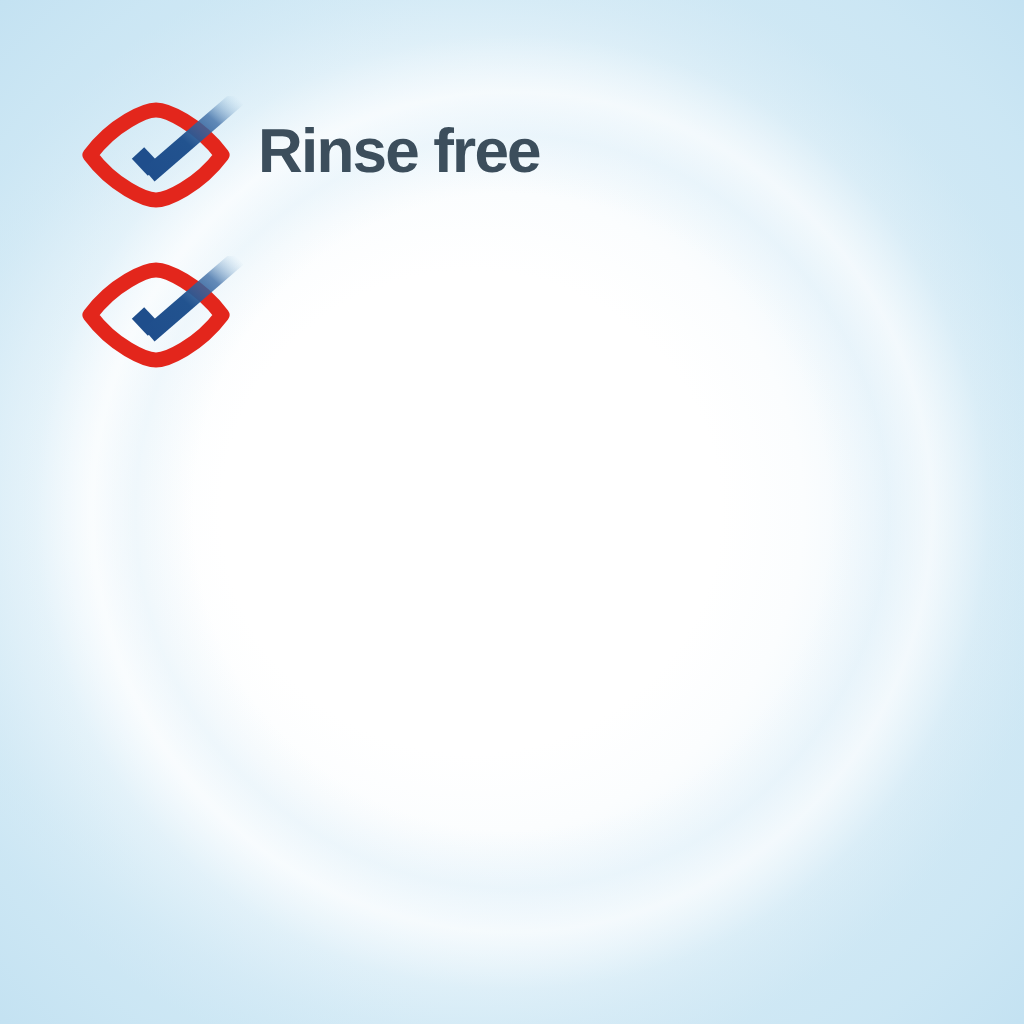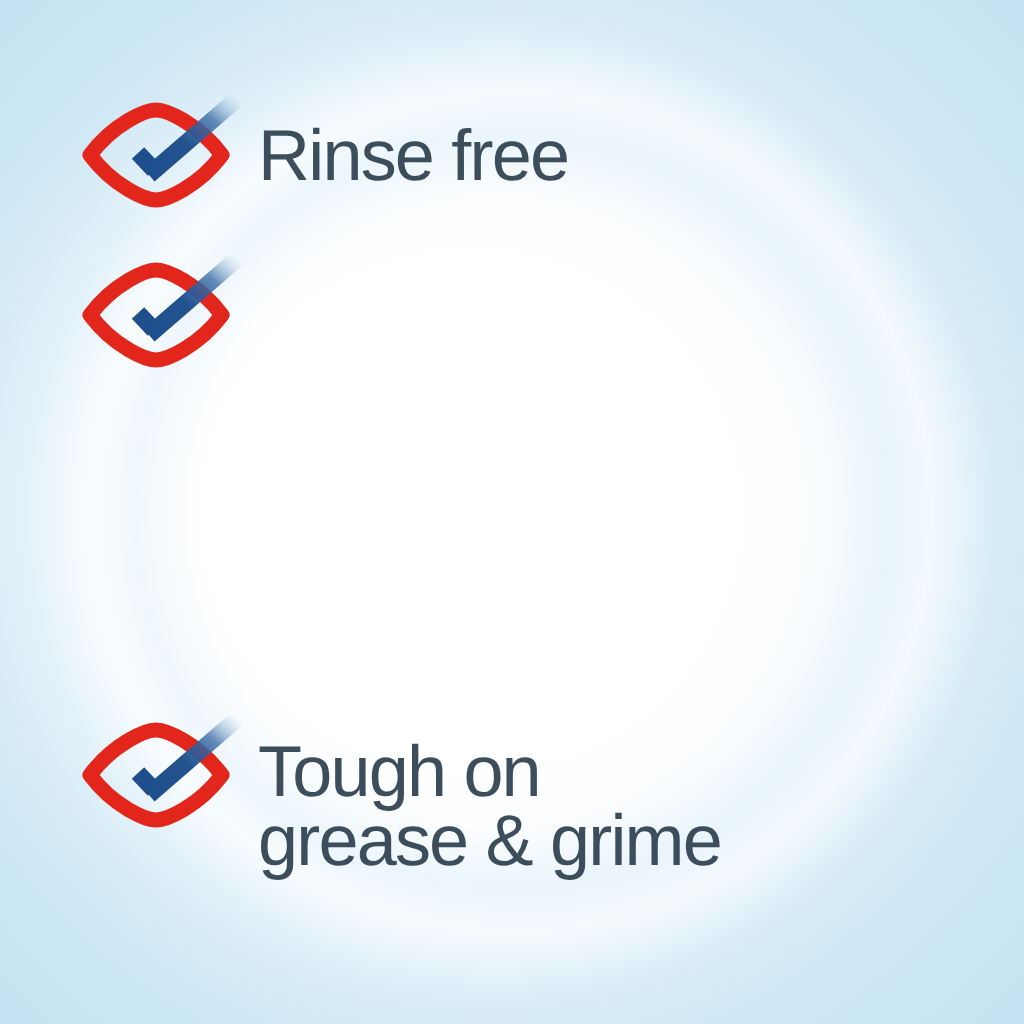--- a/index.html
+++ b/index.html
@@ -67,22 +67,22 @@
     flex: 0 0 auto;
     width: 172px;
     height: 116px;
     margin-right: 8px;
     display: block;
   }
 
   .benefit-text {
     display: block;
     color: #3c4e5c;
-    font-weight: 400;
-    font-size: 72px;
+    font-weight: 700;
+    font-size: 62px;
     line-height: 0.965;
     letter-spacing: -1.8px;
     white-space: pre-line;
     margin: 0;
     padding-top: 26px;
     text-rendering: geometricPrecision;
     -webkit-font-smoothing: antialiased;
   }
 
   .benefit-2 .benefit-text { padding-top: 22px; }
@@ -124,32 +124,15 @@
             <stop offset="72%" stop-color="#3c6ca5" stop-opacity="0.78"></stop>
             <stop offset="100%" stop-color="#9cc4e0" stop-opacity="0"></stop>
           </linearGradient>
         </defs>
         <path d="M10 72 C34 40 66 27 76 27 C86 27 118 40 142 72 C118 104 86 117 76 117 C66 117 34 104 10 72 Z" transform="translate(2,-13)" fill="none" stroke="#e3261c" stroke-width="15" stroke-linejoin="round"></path>
         <path d="M60 57 L76 74" stroke="#1f4e8c" stroke-width="17" stroke-linecap="butt" fill="none"></path>
         <path d="M71 79 L160 2" stroke="url(#tailFade2)" stroke-width="17" stroke-linecap="butt" fill="none"></path>
       </svg>
     </li>
 
-    <li class="benefit benefit-3">
-      <svg class="check-icon" viewBox="0 0 172 116" aria-hidden="true">
-        <defs>
-          <linearGradient id="tailFade3" x1="0" y1="1" x2="1" y2="0">
-            <stop offset="0%" stop-color="#1f4e8c" stop-opacity="1"></stop>
-            <stop offset="42%" stop-color="#22538f" stop-opacity="1"></stop>
-            <stop offset="72%" stop-color="#3c6ca5" stop-opacity="0.78"></stop>
-            <stop offset="100%" stop-color="#9cc4e0" stop-opacity="0"></stop>
-          </linearGradient>
-        </defs>
-        <path d="M10 72 C34 40 66 27 76 27 C86 27 118 40 142 72 C118 104 86 117 76 117 C66 117 34 104 10 72 Z" transform="translate(2,-13)" fill="none" stroke="#e3261c" stroke-width="15" stroke-linejoin="round"></path>
-        <path d="M60 57 L76 74" stroke="#1f4e8c" stroke-width="17" stroke-linecap="butt" fill="none"></path>
-        <path d="M71 79 L160 2" stroke="url(#tailFade3)" stroke-width="17" stroke-linecap="butt" fill="none"></path>
-      </svg>
-      <span class="benefit-text">Tough on
-grease &amp; grime</span>
-    </li>
 
   </ul>
 </div>
 
 </body></html>

